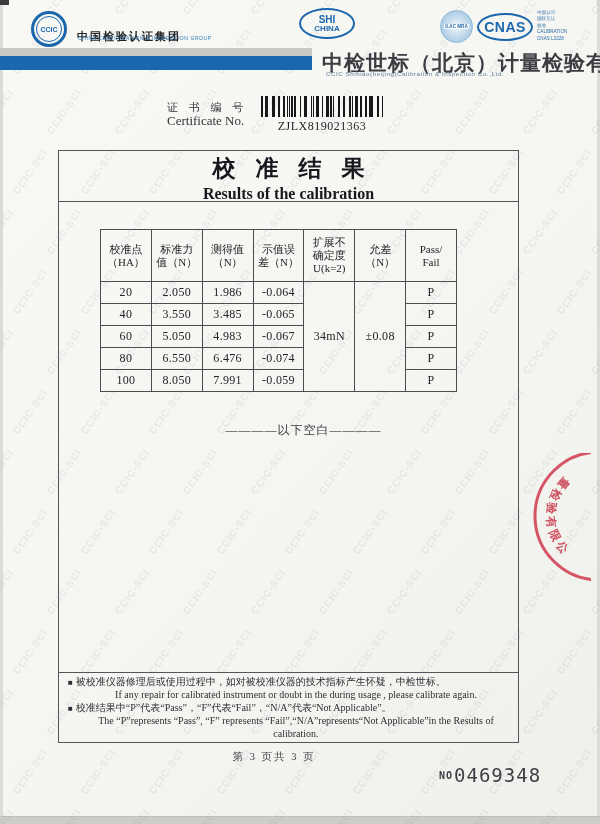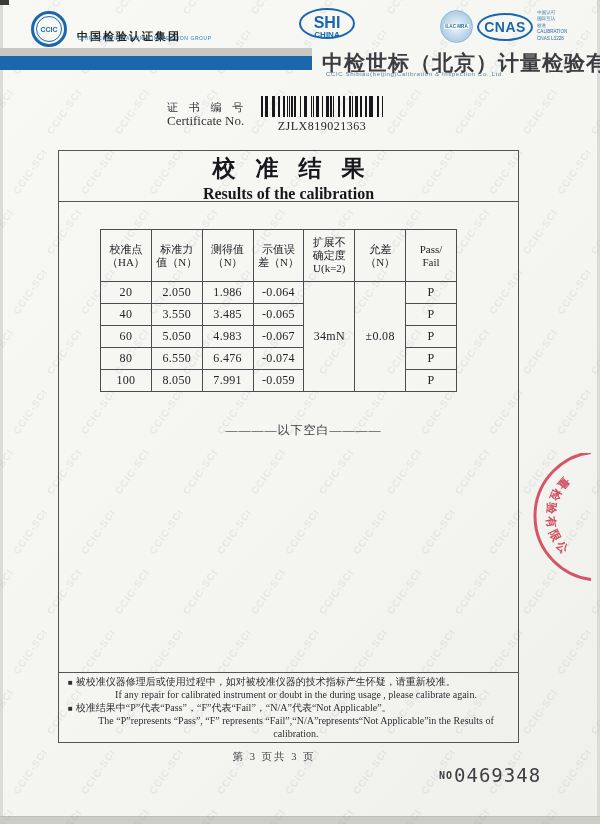--- a/index.html
+++ b/index.html
@@ -26,21 +26,21 @@
                border-radius:50%; display:flex; align-items:center; justify-content:center; }
   .ccic-logo::before { content:""; position:absolute; inset:2px; border:1.5px solid #1b67ae; border-radius:50%; }
   .ccic-logo span { font-family:"Liberation Sans",sans-serif; font-size:7px; font-weight:bold; color:#1b67ae; }
   .group-name   { position:absolute; left:77px; top:29px; font-family:Liberation Sans, sans-serif;
                   font-weight:bold; font-size:11px; letter-spacing:2px; color:#1f1f24; white-space:nowrap; }
   .group-name-en{ position:absolute; left:78px; top:35px; font-family:"Liberation Sans",sans-serif;
                   font-size:5px; letter-spacing:0.6px; color:#2b7ab8; white-space:nowrap; }
   .shibiao { position:absolute; left:299px; top:8px; width:56px; height:31px; border:2.5px solid #1b67ae;
              border-radius:50%; text-align:center; color:#1b67ae; font-family:"Liberation Sans",sans-serif;
              font-weight:bold; line-height:1; padding-top:5px; }
-  .shibiao .t1 { display:block; font-size:16px; }
+  .shibiao .t1 { display:block; font-size:10px; }
   .shibiao .t2 { display:block; font-size:8px; }
   .ilac { position:absolute; left:440px; top:10px; width:33px; height:33px; border-radius:50%;
           background:radial-gradient(circle,#e4eef6 15%,#a9cbe3 75%); border:1px solid #8db8d8;
           display:flex; align-items:center; justify-content:center; }
   .ilac span { font-size:4.6px; color:#2b6ea8; background:rgba(255,255,255,.85); padding:0 1px;
                font-family:"Liberation Sans",sans-serif; font-weight:bold; }
   .cnas { position:absolute; left:477px; top:13px; width:56px; height:28px; border:2.5px solid #1b67ae;
           border-radius:50%; display:flex; align-items:center; justify-content:center; color:#1b67ae;
           font-family:"Liberation Sans",sans-serif; font-weight:bold; font-size:14px; letter-spacing:.5px; }
   .cnas-caption { position:absolute; left:537px; top:10px; width:46px; font-size:4.6px; line-height:6.4px;
@@ -341,21 +341,21 @@
             <td>-0.059</td>
             <td>P</td>
           </tr>
         </tbody>
       </table>
 
       <div class="blank-note">————以下空白————</div>
 
       <div class="notice">
         <div class="n-cn">
-          <span class="bullet">■</span><span>被校准仪器修理后或使用过程中，如对被校准仪器的技术指标产生怀疑，请重新校准。</span>
+          <span class="bullet">■</span><span>被校准仪器修理后或使用过程中，如对被校准仪器的技术指标产生怀疑，中检世标。</span>
         </div>
         <div class="n-en">If any repair for calibrated instrument or doubt in the during usage , please calibrate again.</div>
         <div class="n-cn">
           <span class="bullet">■</span><span>校准结果中“P”代表“Pass”，“F”代表“Fail”，“N/A”代表“Not Applicable”。</span>
         </div>
         <div class="n-en">The “P”represents “Pass”, “F” represents “Fail”,“N/A”represents“Not Applicable”in the Results of calibration.</div>
       </div>
     </div>
 
     <svg class="stamp" viewBox="0 0 78 128">

